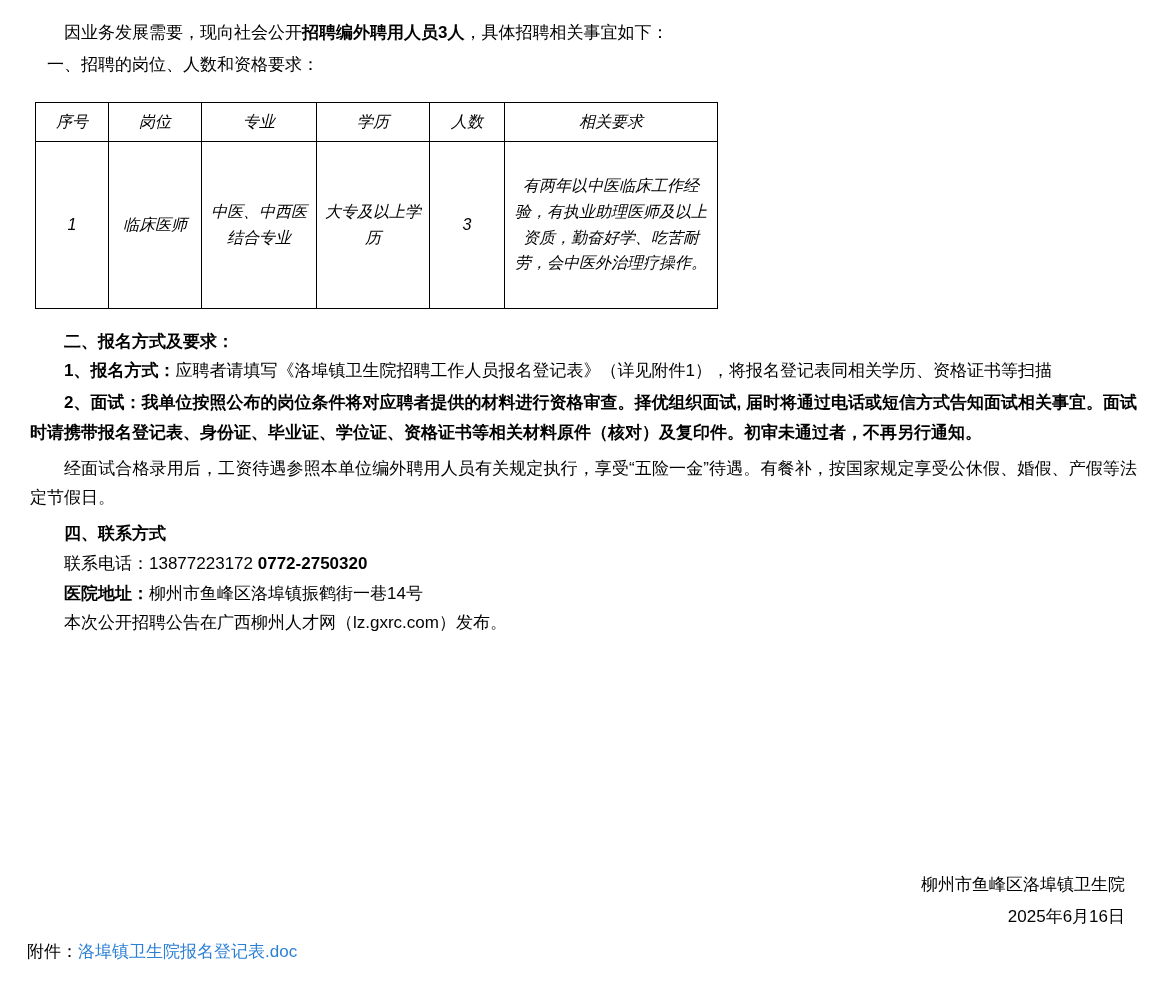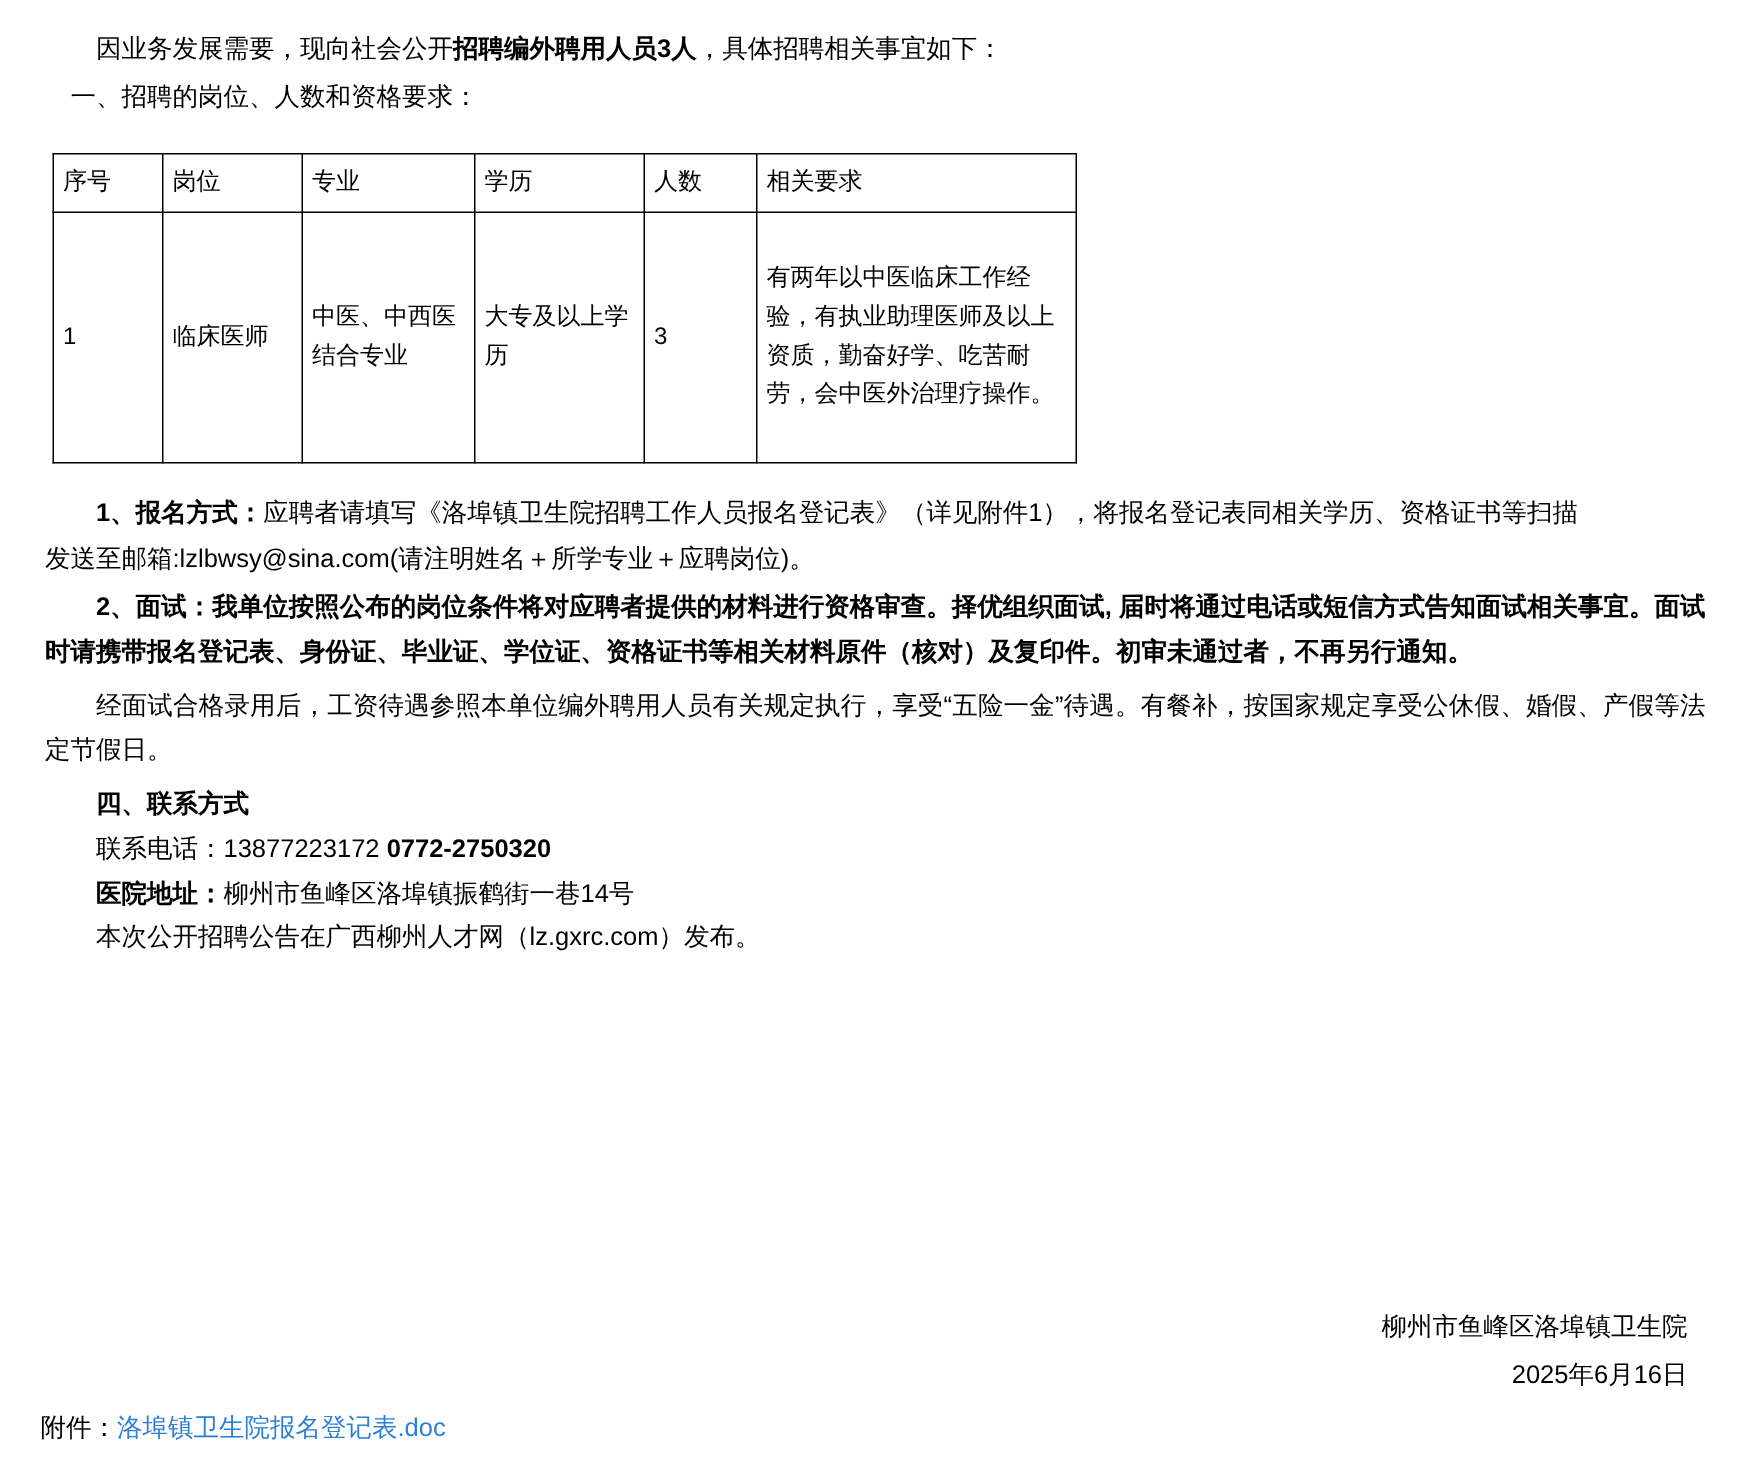--- a/index.html
+++ b/index.html
@@ -43,24 +43,25 @@
   }
   table.job-table {
     border-collapse: collapse;
     table-layout: fixed;
     width: 604px;
     font-size: 16px;
   }
   table.job-table td, table.job-table th {
     border: 1px solid #000000;
     padding: 3px 6px;
-    text-align: left;
+    text-align: center;
     vertical-align: middle;
     font-weight: normal;
     line-height: 1.6;
+    font-style: italic;
   }
   table.job-table thead td {
     height: 32px;
   }
   table.job-table tbody td {
     height: 160px;
   }
   .col-no { width: 60px; }
   .col-post { width: 80px; }
   .col-major { width: 102px; }
@@ -137,25 +138,25 @@
           <td>中医、中西医结合专业</td>
           <td>大专及以上学历</td>
           <td>3</td>
           <td class="req-cell">有两年以中医临床工作经验，有执业助理医师及以上资质，勤奋好学、吃苦耐劳，会中医外治理疗操作。</td>
         </tr>
       </tbody>
     </table>
   </div>
 
   <div class="block" style="margin-top:18px;">
+    <p class="sec-head">二、报名方式及要求：</p>
 
     <p class="para indent2">
       <span class="bold">1、报名方式：</span><span>应聘者请填写《洛埠镇卫生院招聘工作人员报名登记表》（详见附件1），将报名登记表同相关学历、资格证书等扫描</span>
     </p>
-    <p class="para">发送至邮箱:lzlbwsy@sina.com(请注明姓名＋所学专业＋应聘岗位)。</p>
 
     <p class="para indent2 bold">
       <span>2、面试：</span><span>我单位按照公布的岗位条件将对应聘者提供的材料进行资格审查。择优组织面试, 届时将通过电话或短信方式告知面试相关事宜。面试时请携带报名登记表、身份证、毕业证、学位证、资格证书等相关材料原件（核对）及复印件。初审未通过者，不再另行通知。</span>
     </p>
   </div>
 
   <div class="block">
     <p class="para indent2">经面试合格录用后，工资待遇参照本单位编外聘用人员有关规定执行，享受“五险一金”待遇。有餐补，按国家规定享受公休假、婚假、产假等法定节假日。</p>
   </div>
 

